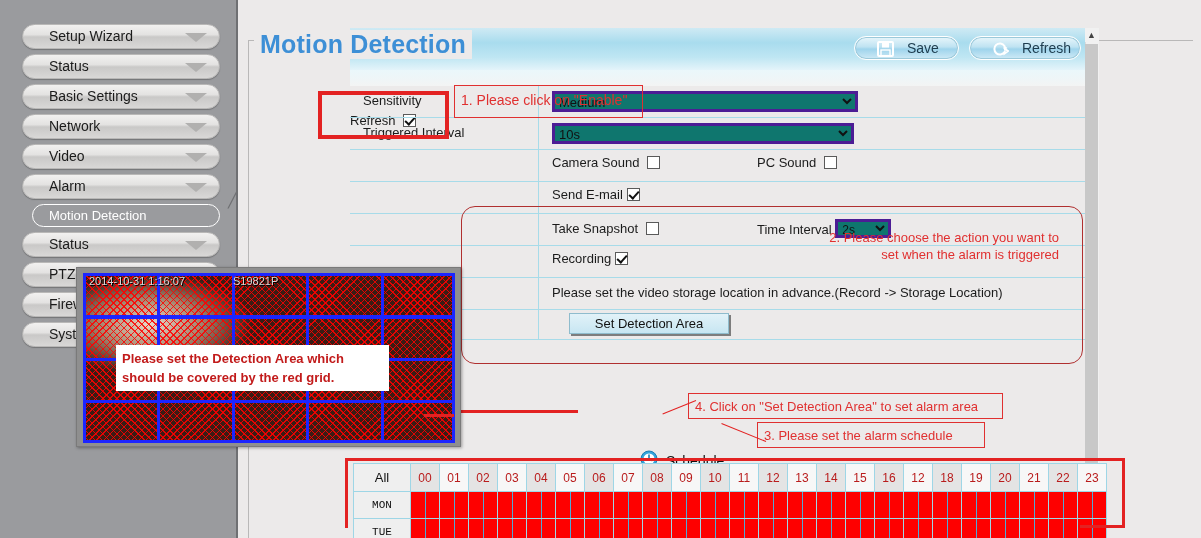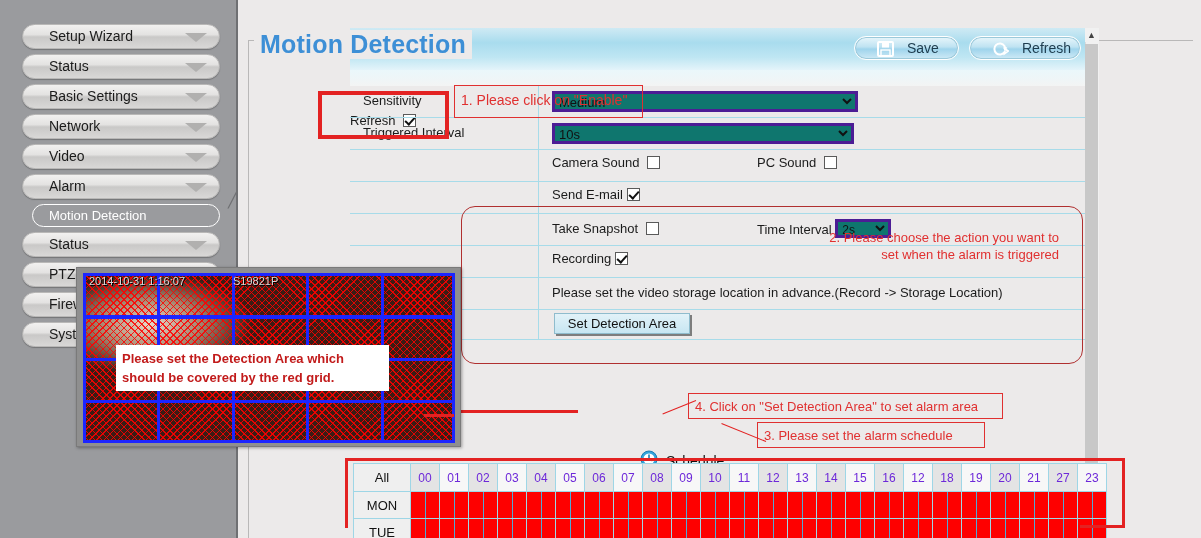--- a/index.html
+++ b/index.html
@@ -139,21 +139,21 @@
   }
   .inline-lbl{font-size:13px;color:#1b1b1b;}
   .subrow{display:flex;align-items:center;}
   .col-a{width:205px;}
   
   #enable-wrap{
     position:absolute;left:110px;top:113px;font-size:13px;color:#1b1b1b;
   }
   
   #btn-detection{
-    position:absolute;left:15px;top:3px;width:136px;height:21px;
+    position:absolute;left:30px;top:3px;width:160px;height:21px;
     background:linear-gradient(to bottom,#e2f2f8,#c7e6f2);
     border:1px solid #8fbccd;
     box-shadow:2px 2px 0 #7d7d7d;
     font-size:13px;color:#111;text-align:center;line-height:20px;
     box-sizing:border-box;cursor:pointer;
   }
   
   #schedule-head{
     position:absolute;left:400px;top:430px;display:flex;align-items:center;margin-top:20px;
   }
@@ -164,26 +164,26 @@
     border:1px solid #9ed6e6;background:#fff;
     border-collapse:collapse;
   }
   #sched td,#sched th{border:1px solid #9ed6e6;padding:0;}
   .sched-corner{
     width:56px;height:27px;background:#efefef;text-align:center;
     font-size:13px;color:#111;font-weight:normal;
   }
   .hr-head{
     width:28px;height:27px;background:#e4e4e4;text-align:center;
-    font-size:12px;color:#6d28d9;font-weight:normal;
+    font-size:12px;color:#b91c1c;font-weight:normal;
   }
   .hr-head.alt{background:#f7f7f7;}
   .day-lbl{
     width:56px;height:26px;background:#efefef;text-align:center;
-    font-size:13px;color:#111;
+    font-size:11px;color:#111;font-family:Liberation Mono, monospace;
   }
   .slot{width:28px;height:26px;background:#fe0000;padding:0;}
   .slot-inner{display:flex;height:100%;}
   .slot-half{flex:1;border-right:1px solid #4fa9d6;box-sizing:border-box;}
   .slot-half:last-child{border-right:none;}
   
   .ann-box{
     position:absolute;border:1px solid #e03030;background:transparent;
     color:#e03030;font-size:13px;box-sizing:border-box;
     padding:3px 6px;line-height:17px;
@@ -449,21 +449,21 @@
           <th class="hr-head">12</th>
           <th class="hr-head alt">13</th>
           <th class="hr-head">14</th>
           <th class="hr-head alt">15</th>
           <th class="hr-head">16</th>
           <th class="hr-head alt">12</th>
           <th class="hr-head">18</th>
           <th class="hr-head alt">19</th>
           <th class="hr-head">20</th>
           <th class="hr-head alt">21</th>
-          <th class="hr-head">27</th>
+          <th class="hr-head">22</th>
           <th class="hr-head alt">23</th>
         </tr>
     </thead>
     <tbody>
         <tr>
           <td class="day-lbl">MON</td>
           <td class="slot" style="background: rgb(254, 0, 0);">
             <div class="slot-inner">
               <div class="slot-half"></div>
               <div class="slot-half"></div>

